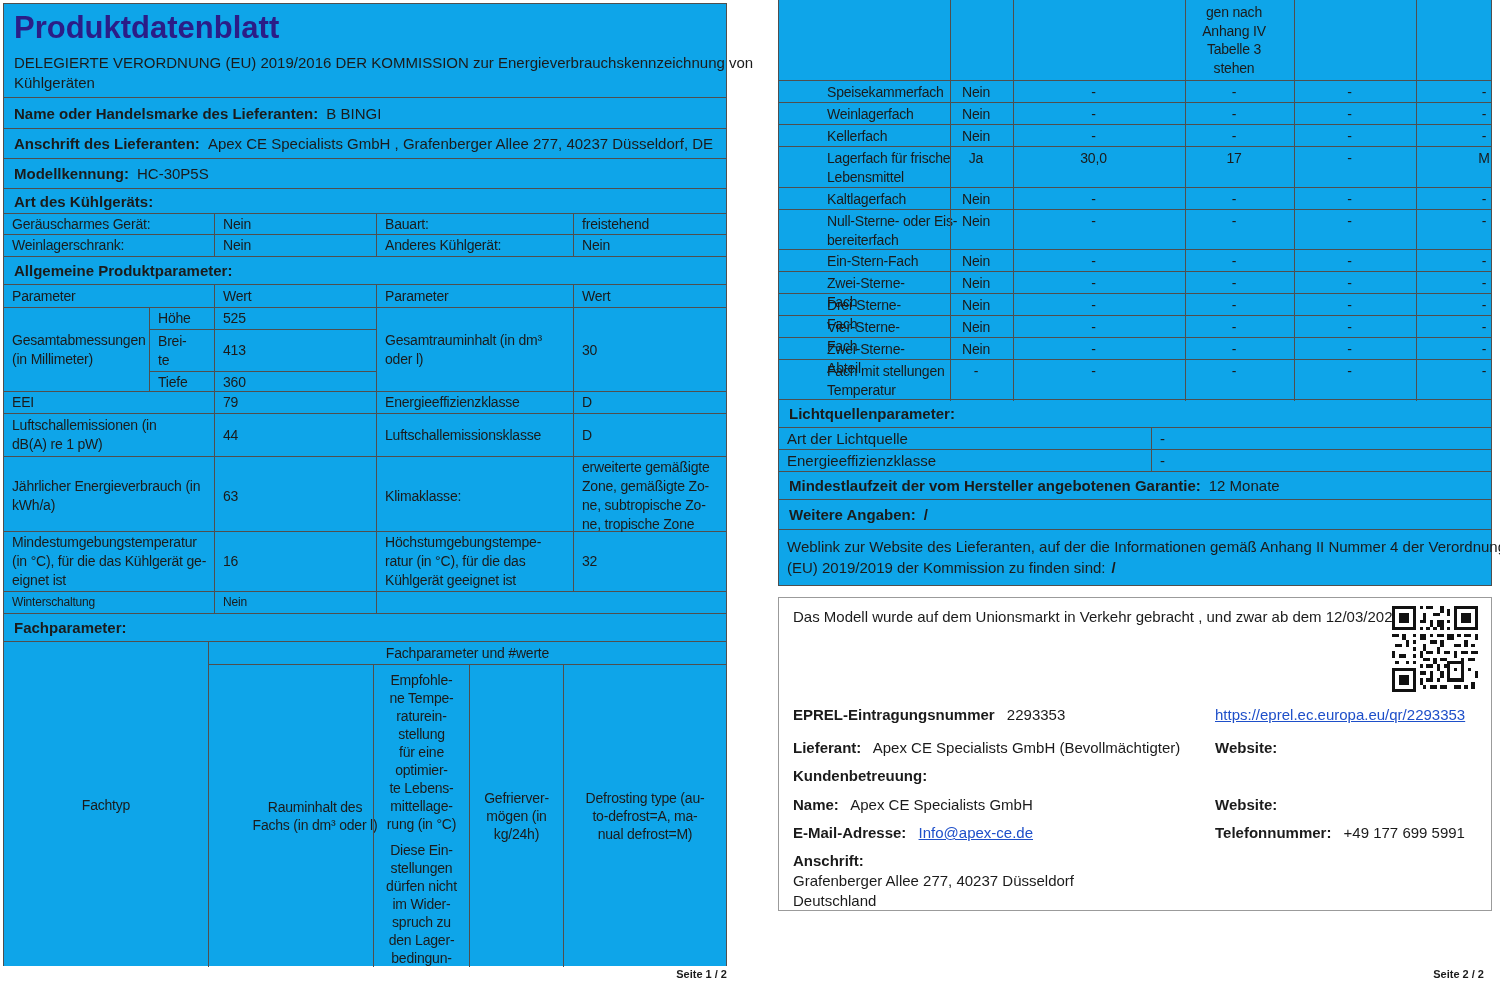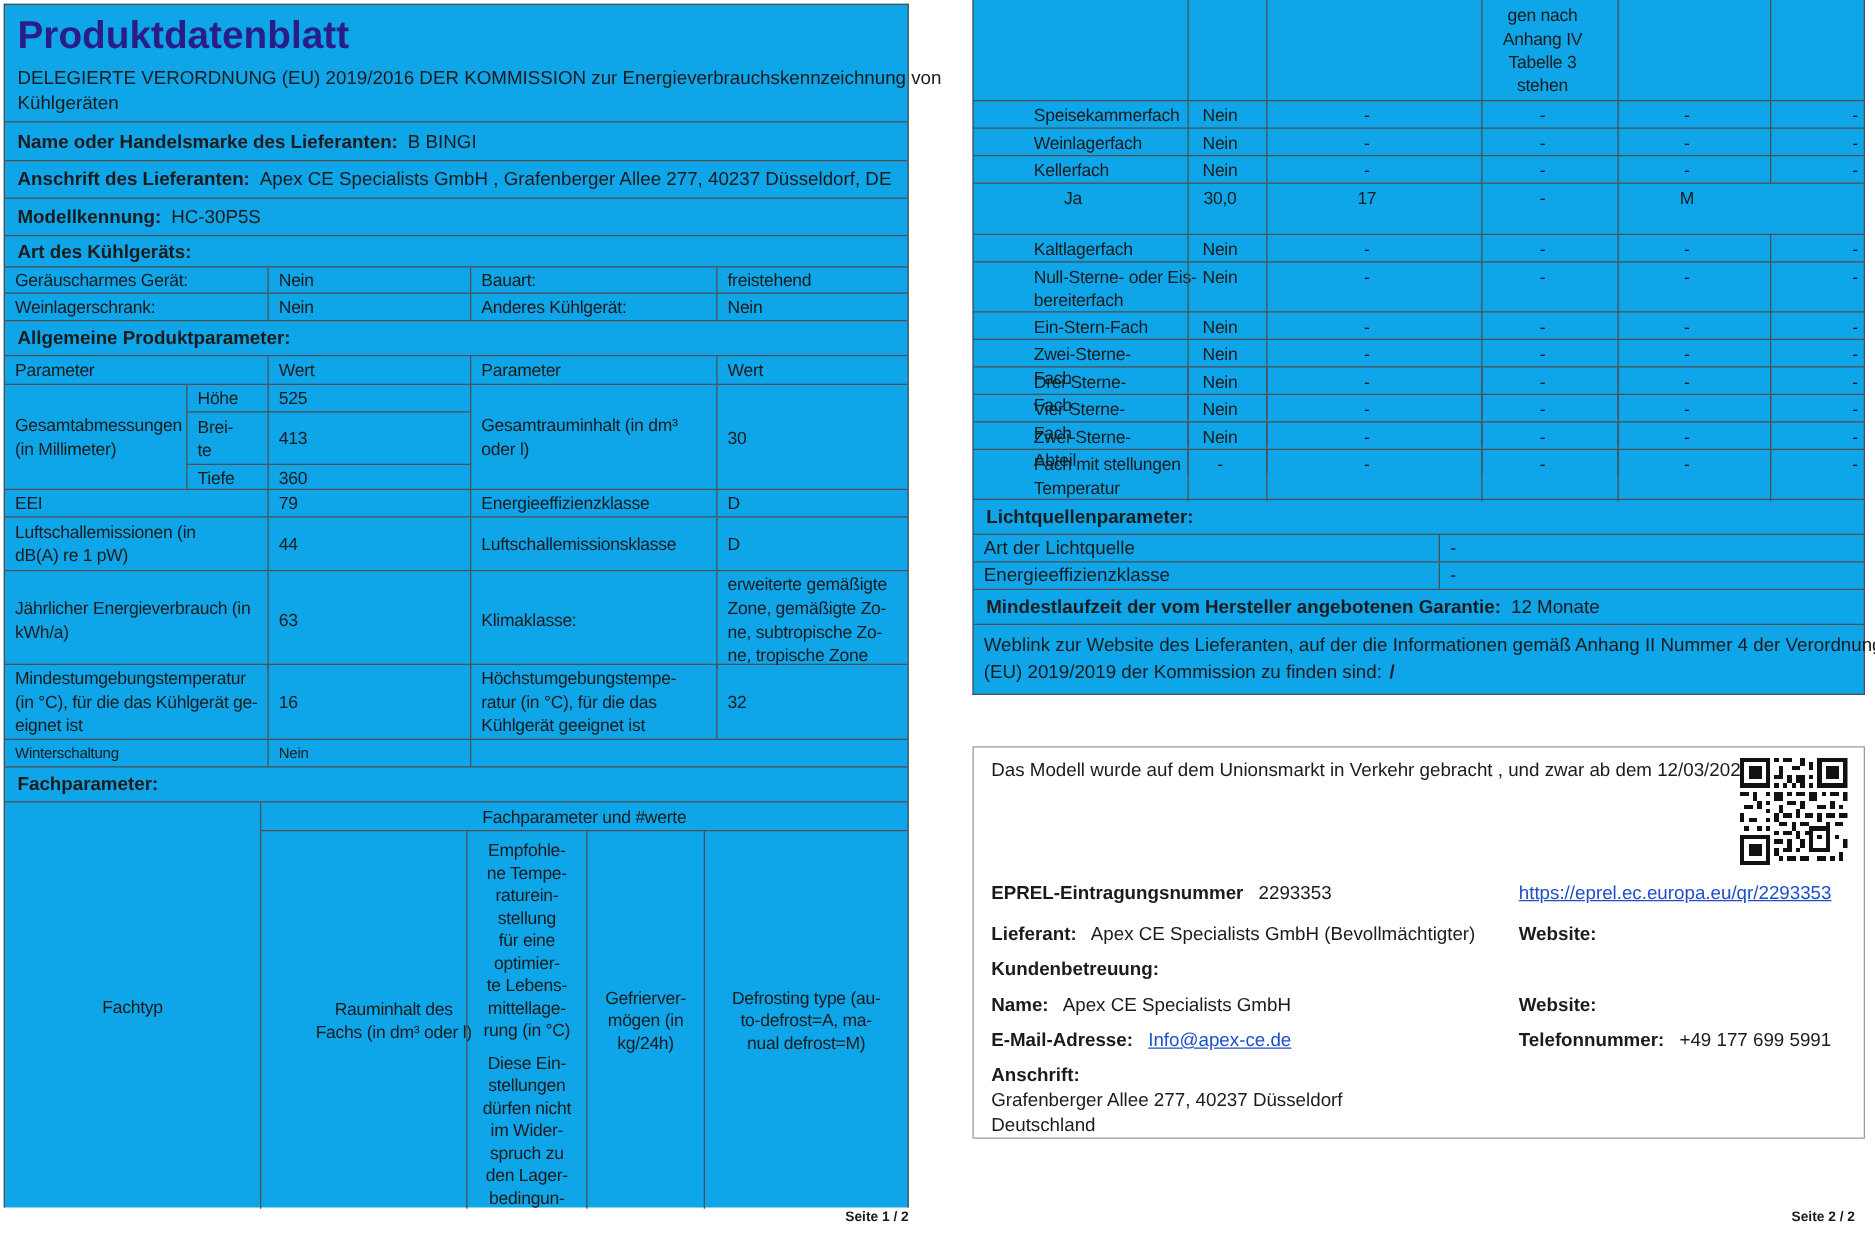--- a/index.html
+++ b/index.html
@@ -254,20 +254,22 @@
   </div>
   <div class="row g6 h22">
     <div class="c cname">Kellerfach</div>
     <div class="c cval">Nein</div>
     <div class="c cval">-</div>
     <div class="c cval">-</div>
     <div class="c cval">-</div>
     <div class="c cval">-</div>
   </div>
   <div class="row g6 h41">
+    <div class="c cname ml">Lagerfach für frische
+Lebensmittel</div>
     <div class="c cval">Ja</div>
     <div class="c cval">30,0</div>
     <div class="c cval">17</div>
     <div class="c cval">-</div>
     <div class="c cval">M</div>
   </div>
   <div class="row g6 h22">
     <div class="c cname">Kaltlagerfach</div>
     <div class="c cval">Nein</div>
     <div class="c cval">-</div>
@@ -343,20 +345,24 @@
   <div class="row g2 h22">
     <div class="c">Energieeffizienzklasse</div>
     <div class="c">-</div>
   </div>
 
   <div class="row lv h28">
     <b>Mindestlaufzeit der vom Hersteller angebotenen Garantie:</b>
     <span>12 Monate</span>
   </div>
 
+  <div class="row lv h30">
+    <b>Weitere Angaben:</b>
+    <span class="slash" style="margin-left:0">/</span>
+  </div>
 
   <div class="row weblinkrow h56">
     <span class="ml">Weblink zur Website des Lieferanten, auf der die Informationen gemäß Anhang II Nummer 4 der Verordnung
 (EU) 2019/2019 der Kommission zu finden sind:</span><span class="slash">/</span>
   </div>
 </div>
 
 <div class="infobox">
   <p class="market">Das Modell wurde auf dem Unionsmarkt in Verkehr gebracht , und zwar ab dem 12/03/2025.</p>
 

